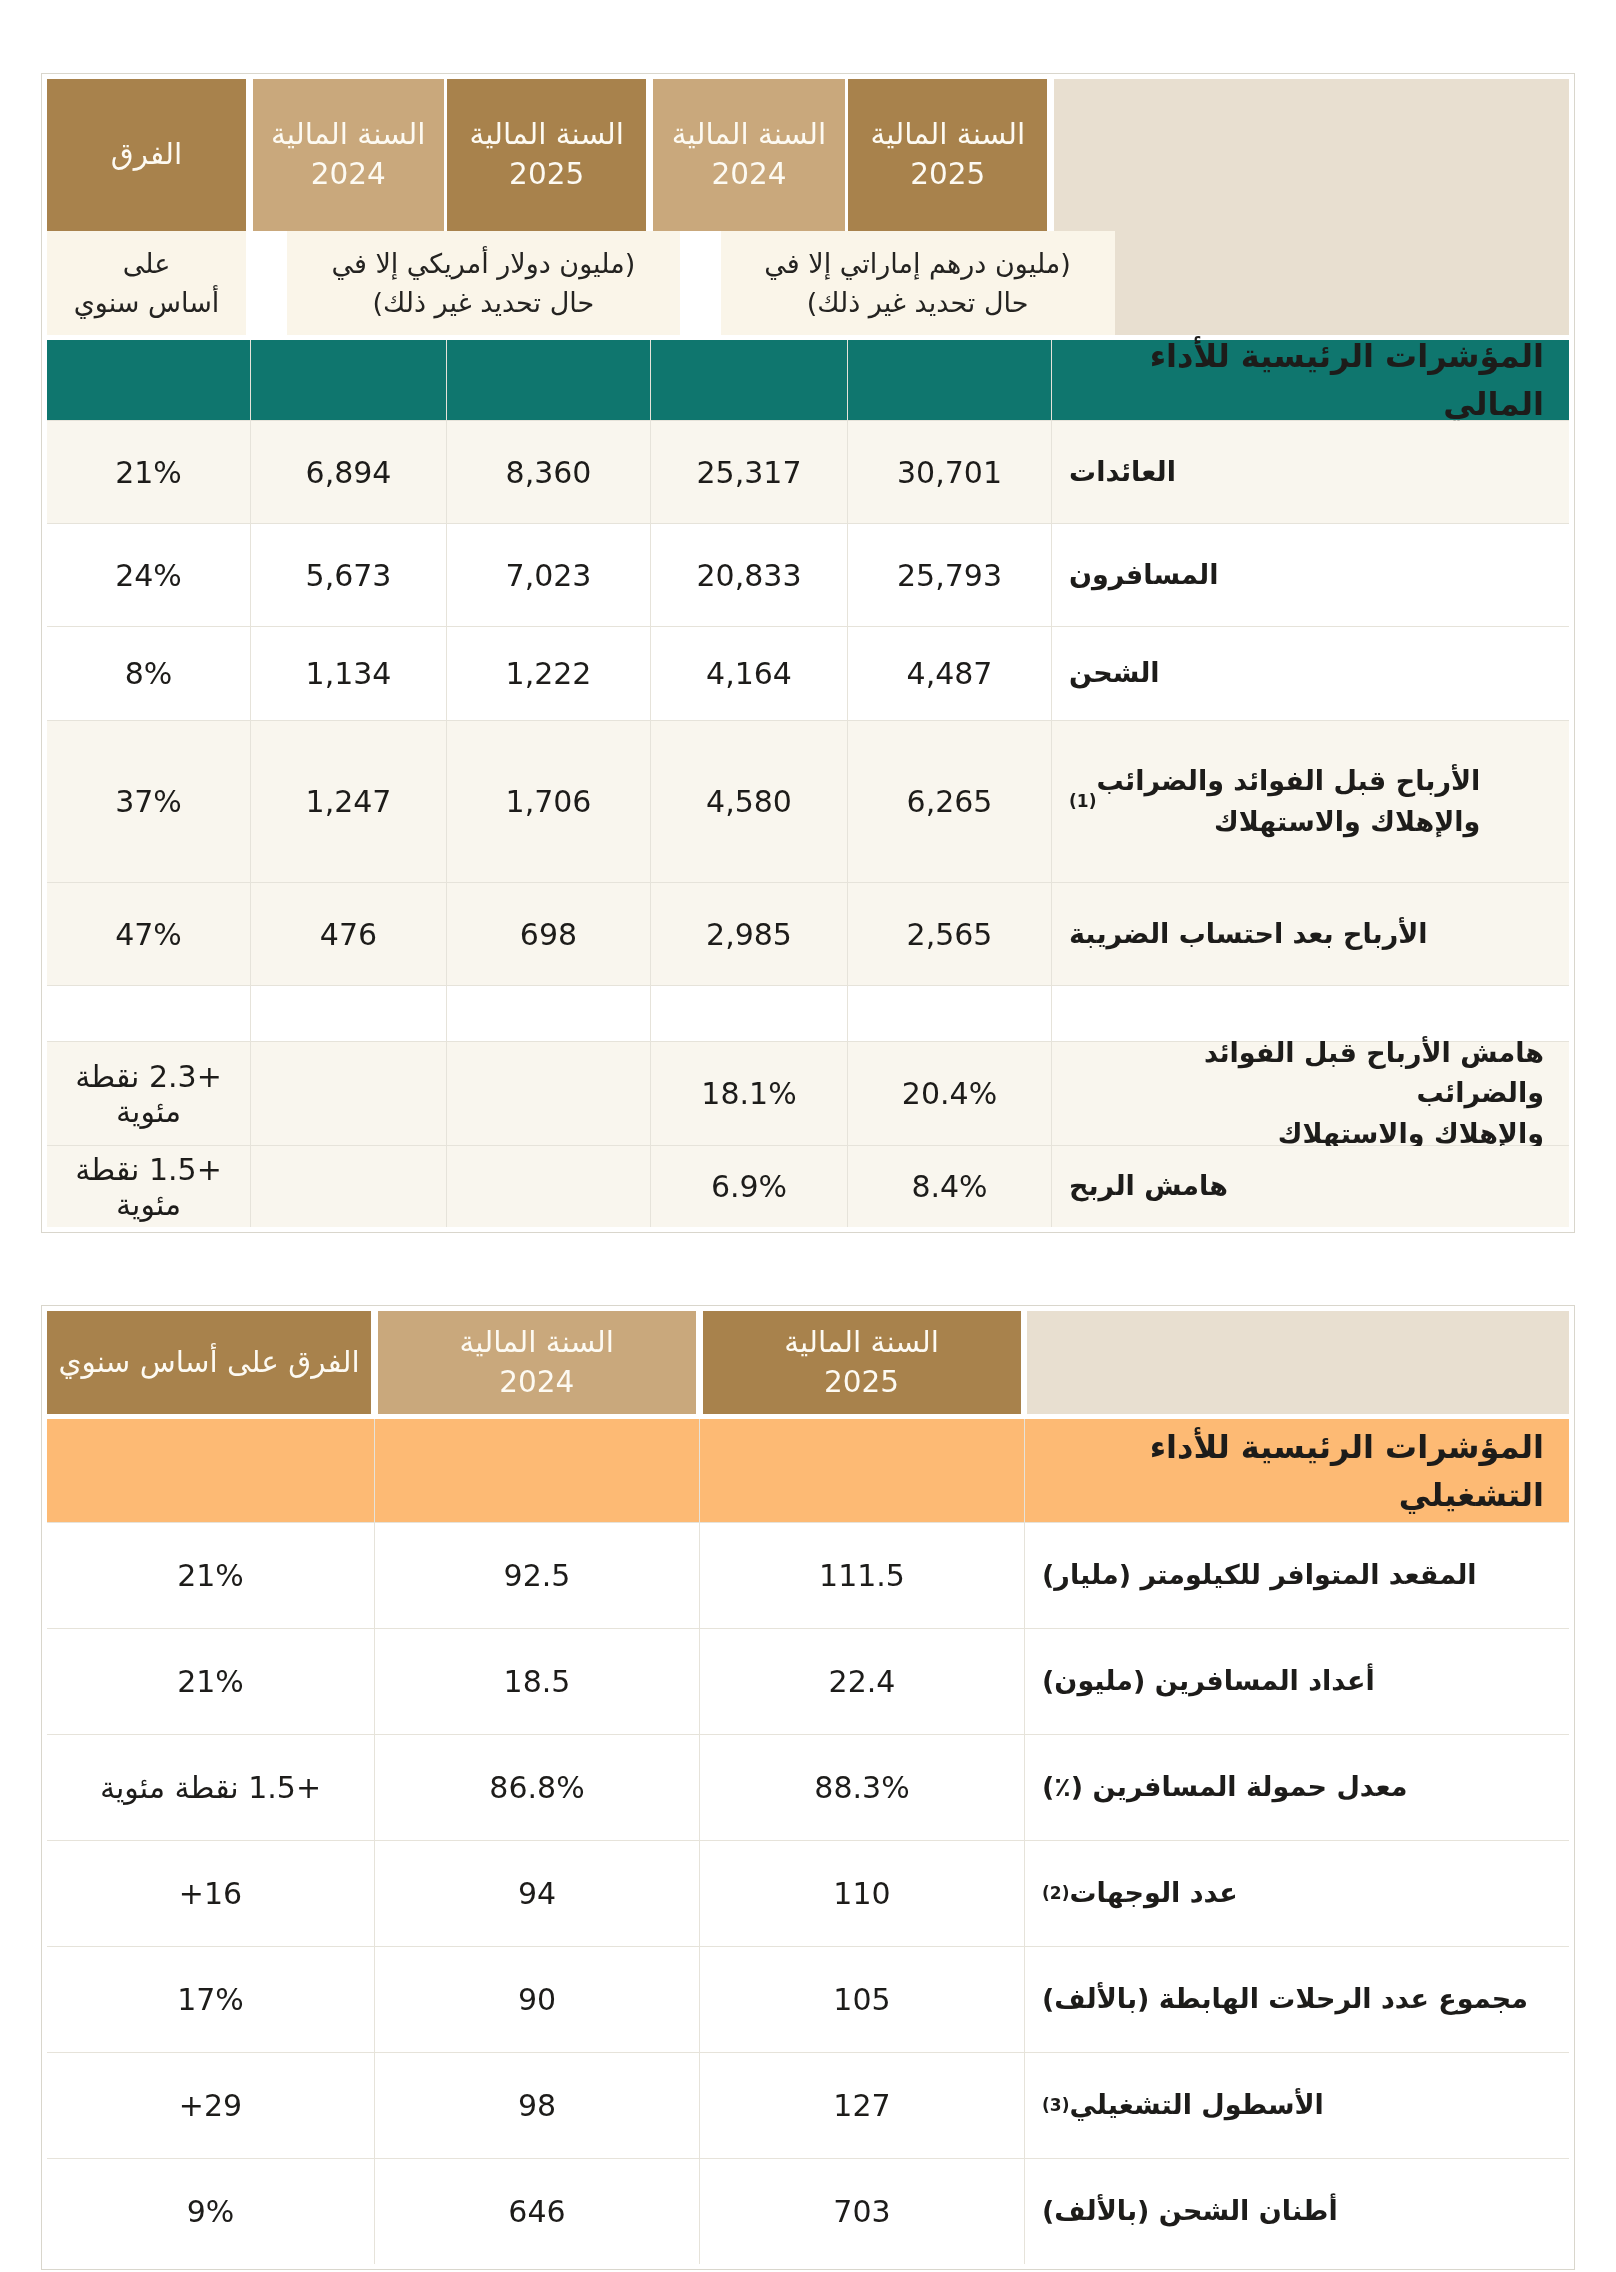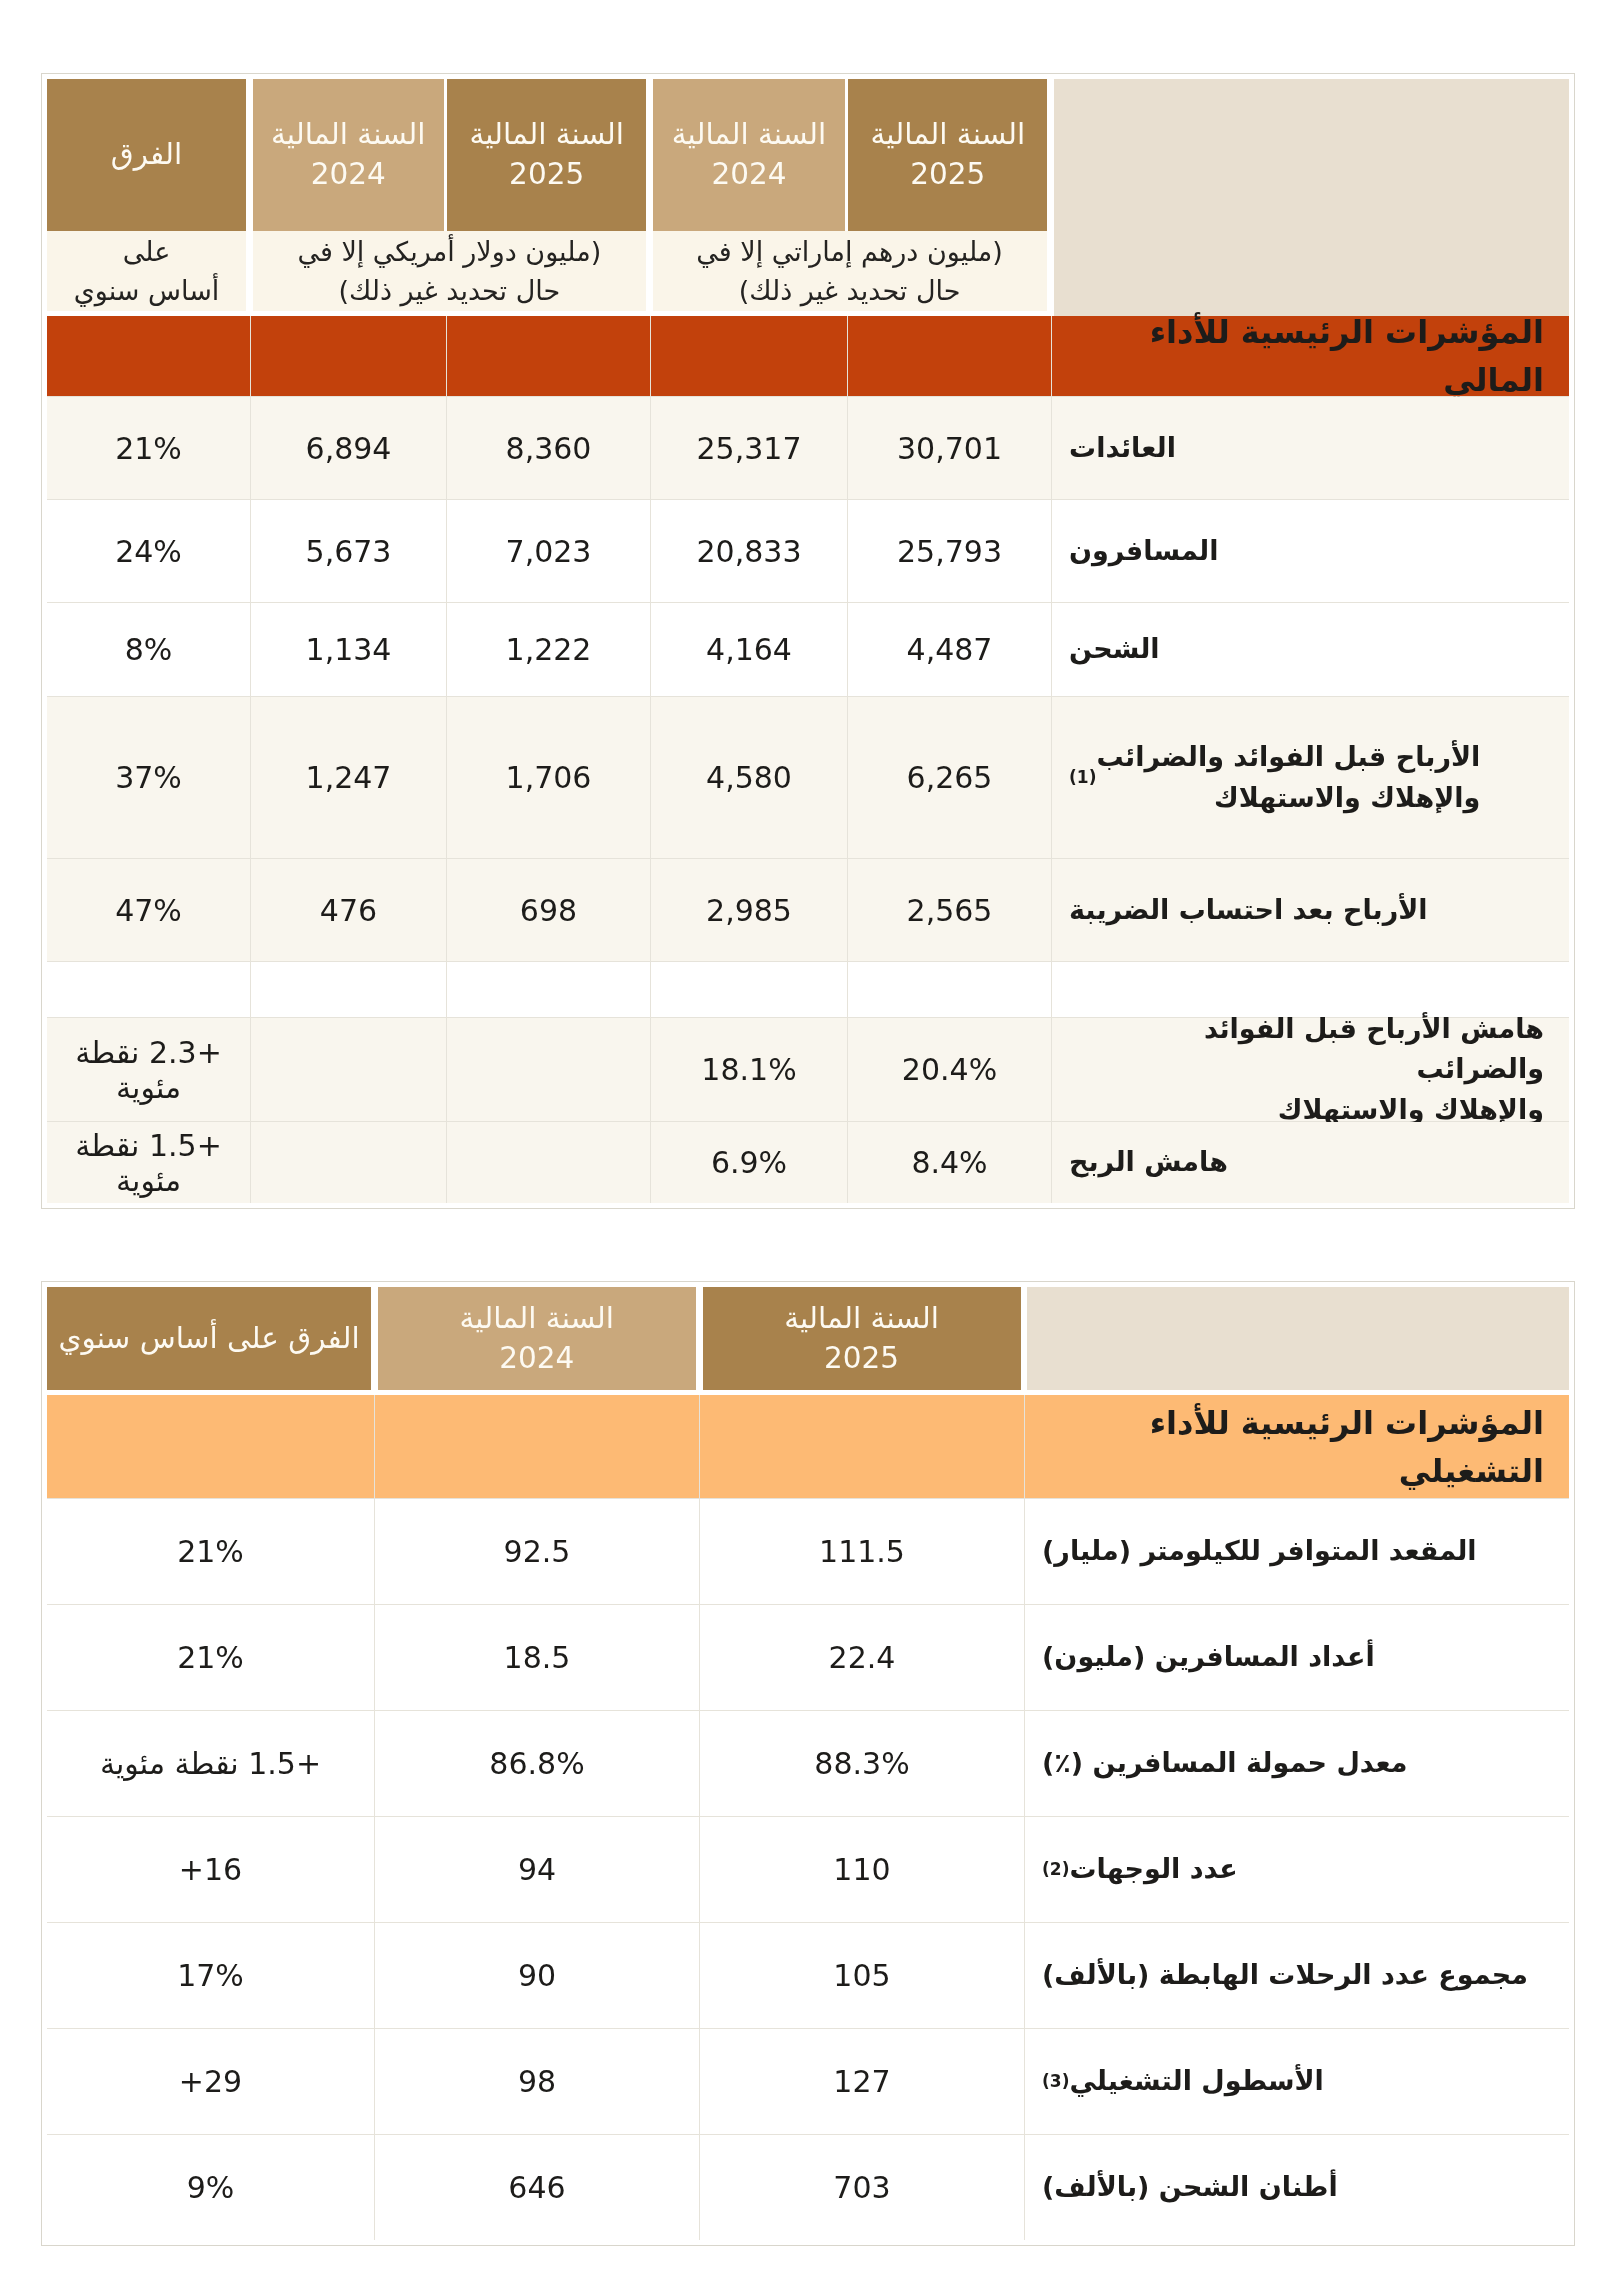--- a/index.html
+++ b/index.html
@@ -28,21 +28,21 @@
     display: flex; align-items: center; justify-content: center;
     text-align: center;
     font-size: 29.5px; line-height: 1.35;
     white-space: pre-line;
   }
   .dark  { background: #a8824c; }
   .light { background: #c9a87c; }
   .beige { background: #e8dfd0; }
 
   .t1 .hrow-years { height: 152px; }
-  .t1 .hrow-sub   { height: 80px; }
+  .t1 .hrow-sub   { height: 104px; gap: 34px; }
   .t2 .hrow-years { height: 103px; }
 
   .subcell {
     background: #faf5e9;
     color: #242321;
     display: flex; align-items: center; justify-content: center;
     text-align: center;
     font-size: 27px; line-height: 1.45;
     white-space: pre-line;
   }
@@ -80,21 +80,21 @@
 
   .cell {
     display: flex; align-items: center; justify-content: center;
     text-align: center;
     font-size: 30px;
   }
   .row .cell + .cell { border-left: 1.7px solid #e6e3da; }
 
   .bg-cream .cell { background: #f9f6ee; }
   .bg-white .cell { background: #ffffff; }
-  .sectrow-white .cell { background: #c2410c; }
+  .sectrow-white .cell { background: #0f766e; }
   .sectrow-cream .cell { background: #fdba74; }
 
   .labelcell {
     justify-content: flex-end;
     text-align: right;
     padding-left: 17px; padding-right: 25px;
     font-size: 27px; font-weight: 700;
     line-height: 1.5;
     white-space: pre-line;
   }

